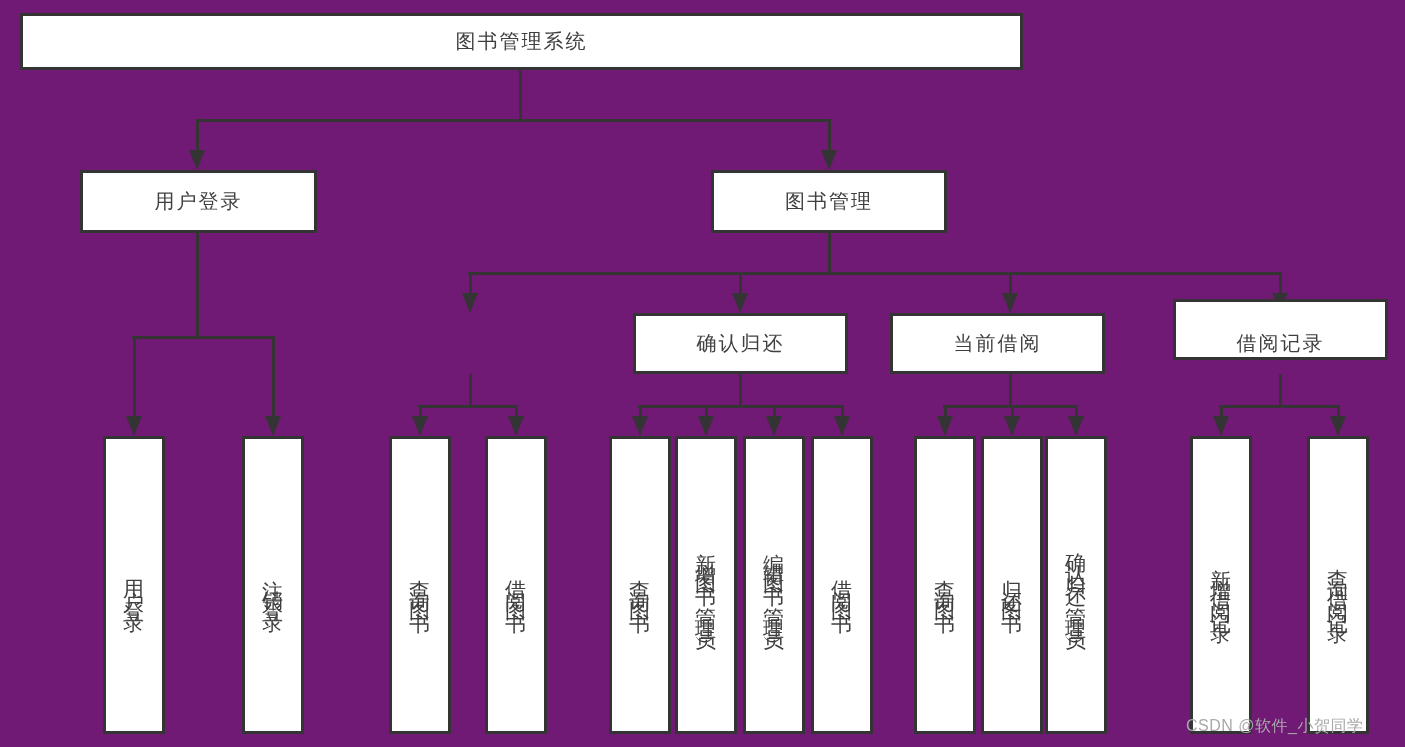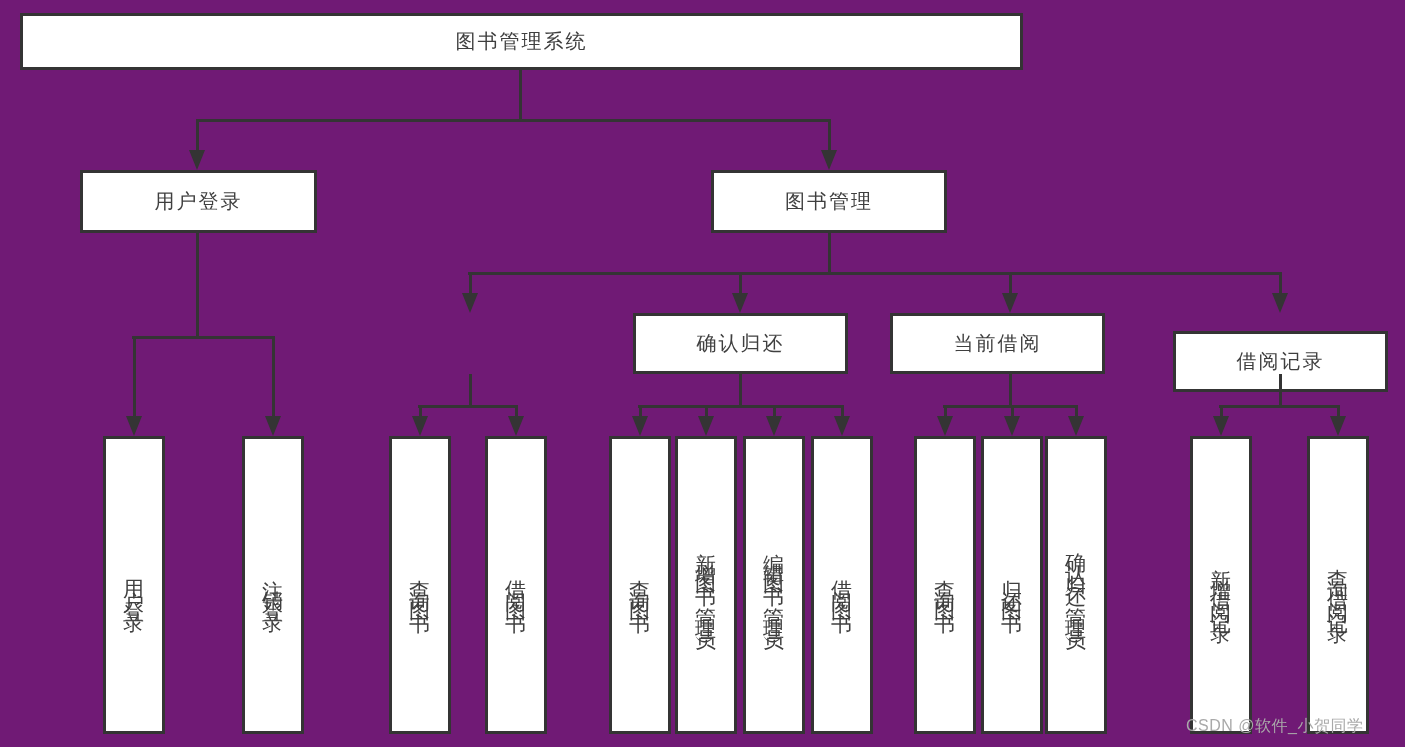--- a/index.html
+++ b/index.html
@@ -76,21 +76,21 @@
   <div class="ah" style="left:1002px;top:293px;"></div>
   <div class="vl" style="left:1279px;top:272px;height:24px;"></div>
   <div class="ah" style="left:1272px;top:293px;"></div>
 
   <div class="box hnode" style="left:633px;top:313px;width:215px;height:61px;">
     <span>确认归还</span>
   </div>
   <div class="box hnode" style="left:890px;top:313px;width:215px;height:61px;justify-content:center;">
     <span>当前借阅</span>
   </div>
-  <div class="box hnode" style="left:1173px;top:331px;width:215px;height:61px;">
+  <div class="box hnode" style="left:1173px;top:299px;width:215px;height:61px;align-items:flex-end;">
     <span>借阅记录</span>
   </div>
 
   <div class="vl" style="left:469px;top:374px;height:34px;"></div>
   <div class="hl" style="left:418px;top:405px;width:100px;"></div>
   <div class="vl" style="left:419px;top:405px;height:14px;"></div>
   <div class="ah" style="left:412px;top:416px;"></div>
   <div class="vl" style="left:515px;top:405px;height:14px;"></div>
   <div class="ah" style="left:508px;top:416px;"></div>
 

